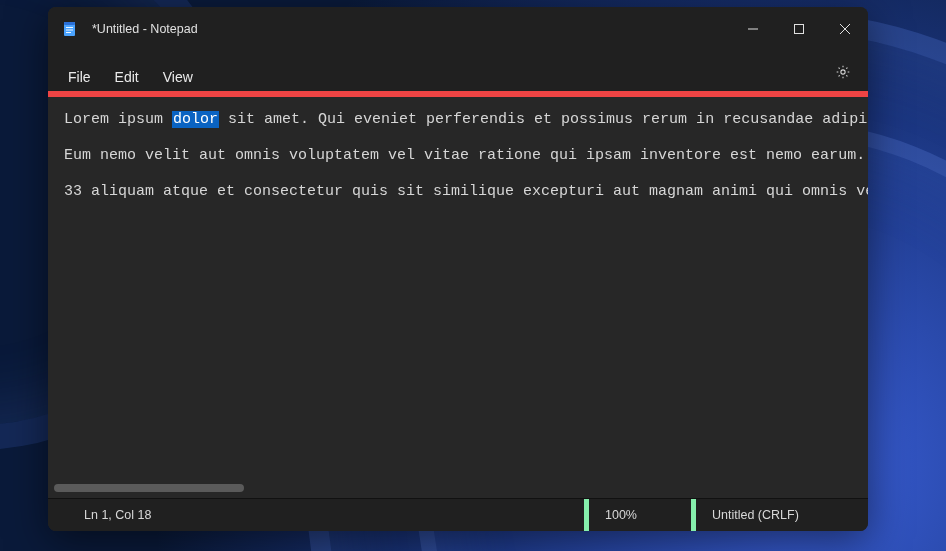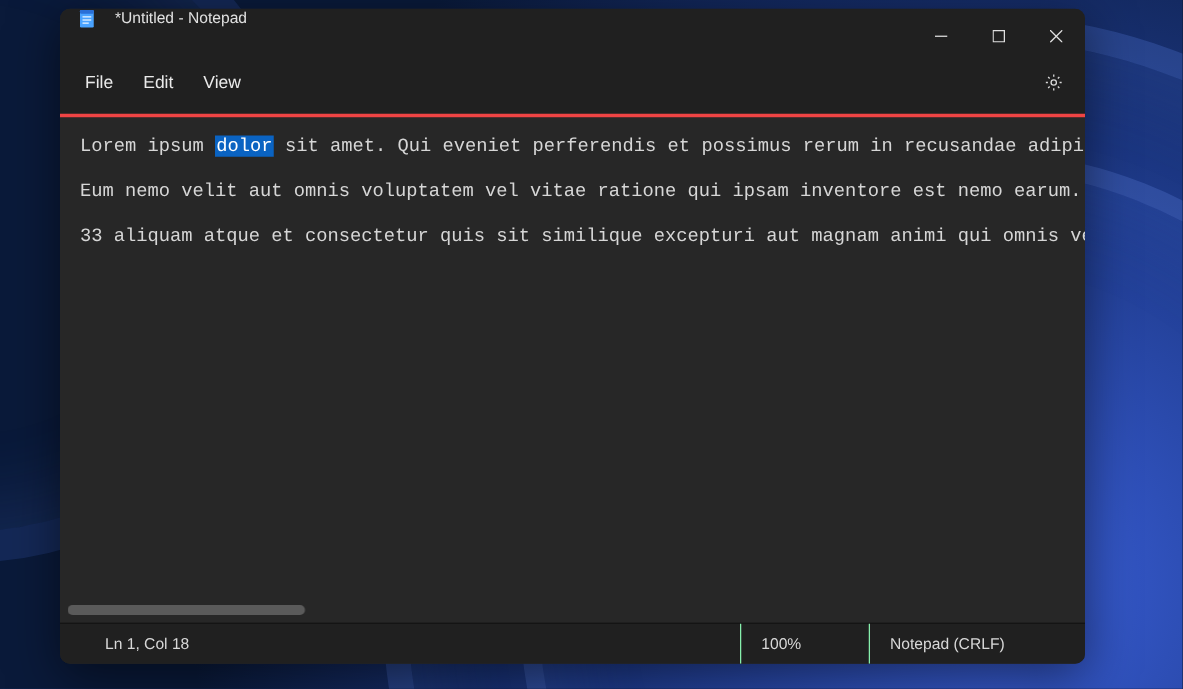--- a/index.html
+++ b/index.html
@@ -55,21 +55,21 @@
     flex-direction: column;
     overflow: hidden;
     color: #e8e8e8;
   }
 
   
   .titlebar {
     height: 44px;
     background: #202020;
     display: flex;
-    align-items: flex-start;
+    align-items: center;
     padding-left: 14px;
     flex-shrink: 0;
   }
   .app-icon {
     width: 16px;
     height: 16px;
     margin-right: 14px;
     display: flex;
     align-items: center;
     justify-content: center;
@@ -91,24 +91,24 @@
     justify-content: center;
     color: #e0e0e0;
   }
   .win-btn svg { display:block; }
 
   
   .menubar {
     height: 40px;
     background: #202020;
     display: flex;
-    align-items: flex-start;
+    align-items: flex-end;
     padding: 0 8px;
     flex-shrink: 0;
-    border-bottom: 3px solid #ef4444;
+    border-bottom: 6px solid #ef4444;
   }
   .menu-item {
     padding: 6px 12px;
     font-size: 14px;
     color: #eaeaea;
     border-radius: 4px;
   }
   .menu-spacer { flex: 1; }
   .settings-btn {
     width: 34px;
@@ -175,21 +175,21 @@
     font-size: 12.5px;
     color: #d8d8d8;
     border-top: 1px solid #111;
     flex-shrink: 0;
   }
   .status-cell {
     padding: 0 16px;
     height: 100%;
     display: flex;
     align-items: center;
-    border-left: 1px solid #86efac;
+    border-left: 5px solid #86efac;
   }
   .status-cell.first {
     border-left: none;
     padding-left: 36px;
     flex: 0 0 auto;
   }
   .status-spacer {
     flex: 1;
   }
   .status-cell.zoom { width: 70px; }
@@ -263,16 +263,16 @@
       </div>
     <div class="hscroll">
       <div class="hscroll-thumb"></div>
     </div>
   </div>
 
   <div class="statusbar">
     <div class="status-cell first">Ln 1, Col 18</div>
     <div class="status-spacer"></div>
     <div class="status-cell zoom">100%</div>
-    <div class="status-cell eol">Notepad (CRLF)</div>
+    <div class="status-cell eol">Untitled (CRLF)</div>
   </div>
 
 </div>
 
 </body></html>

